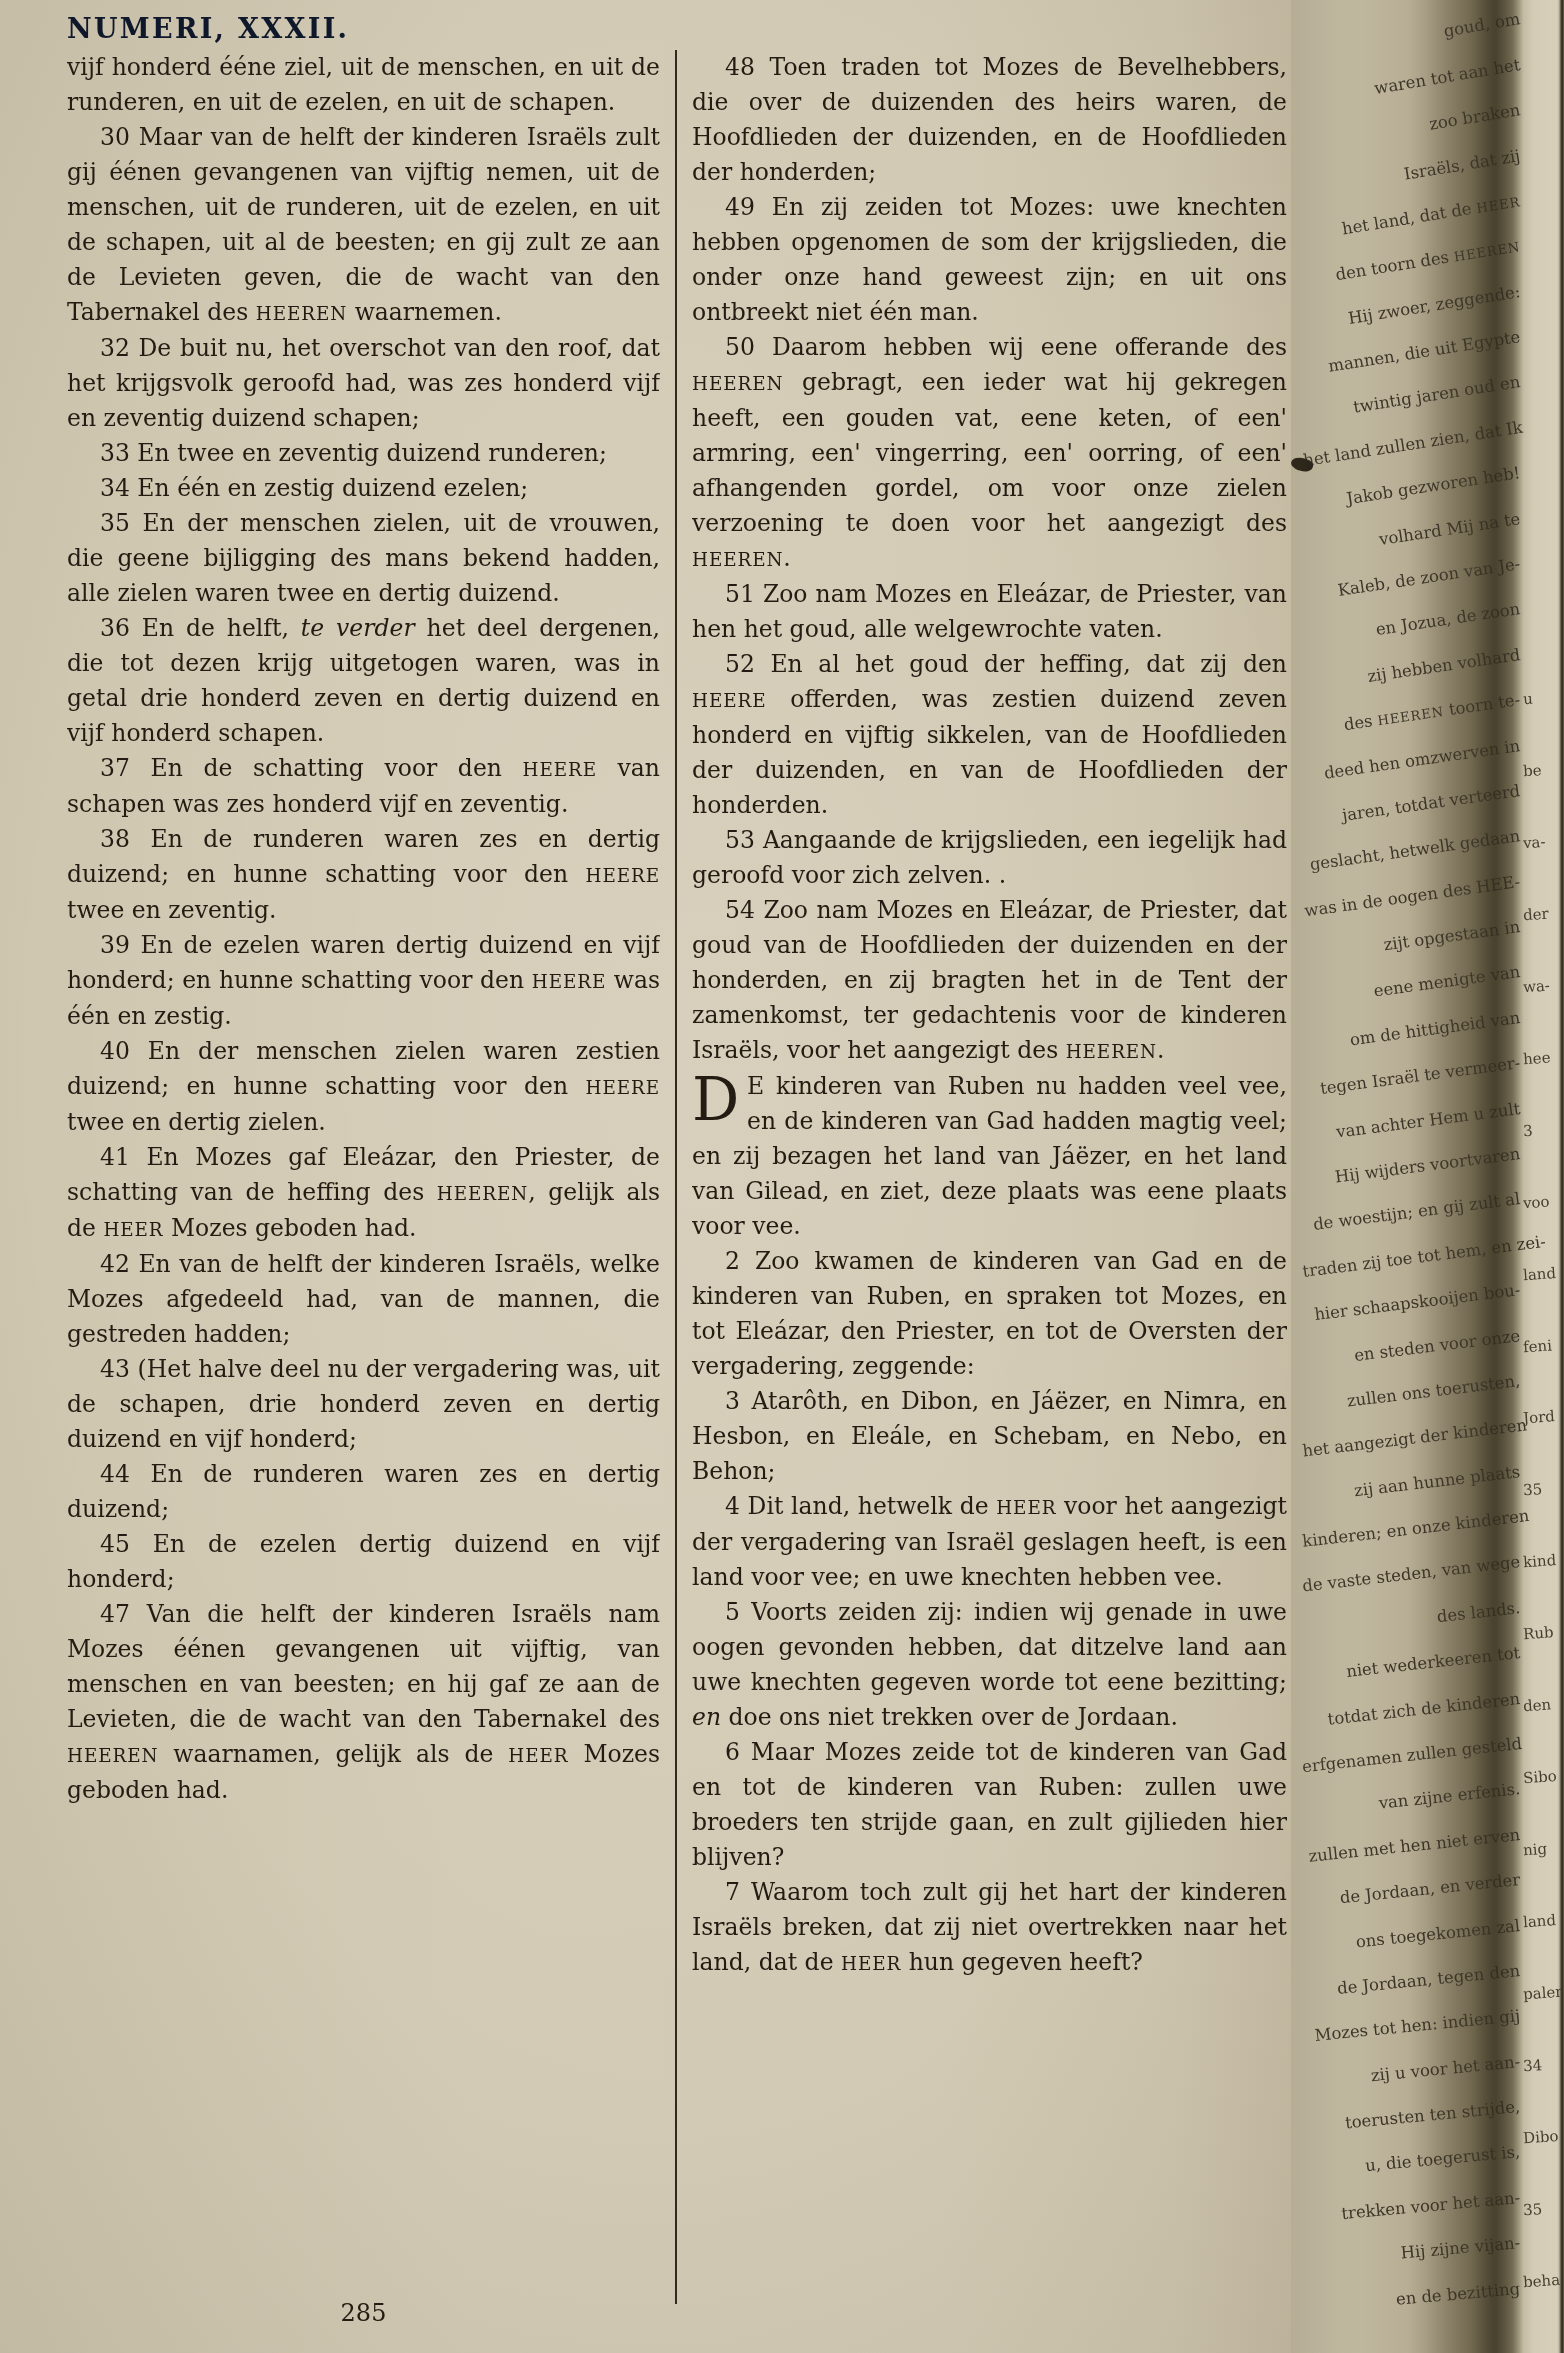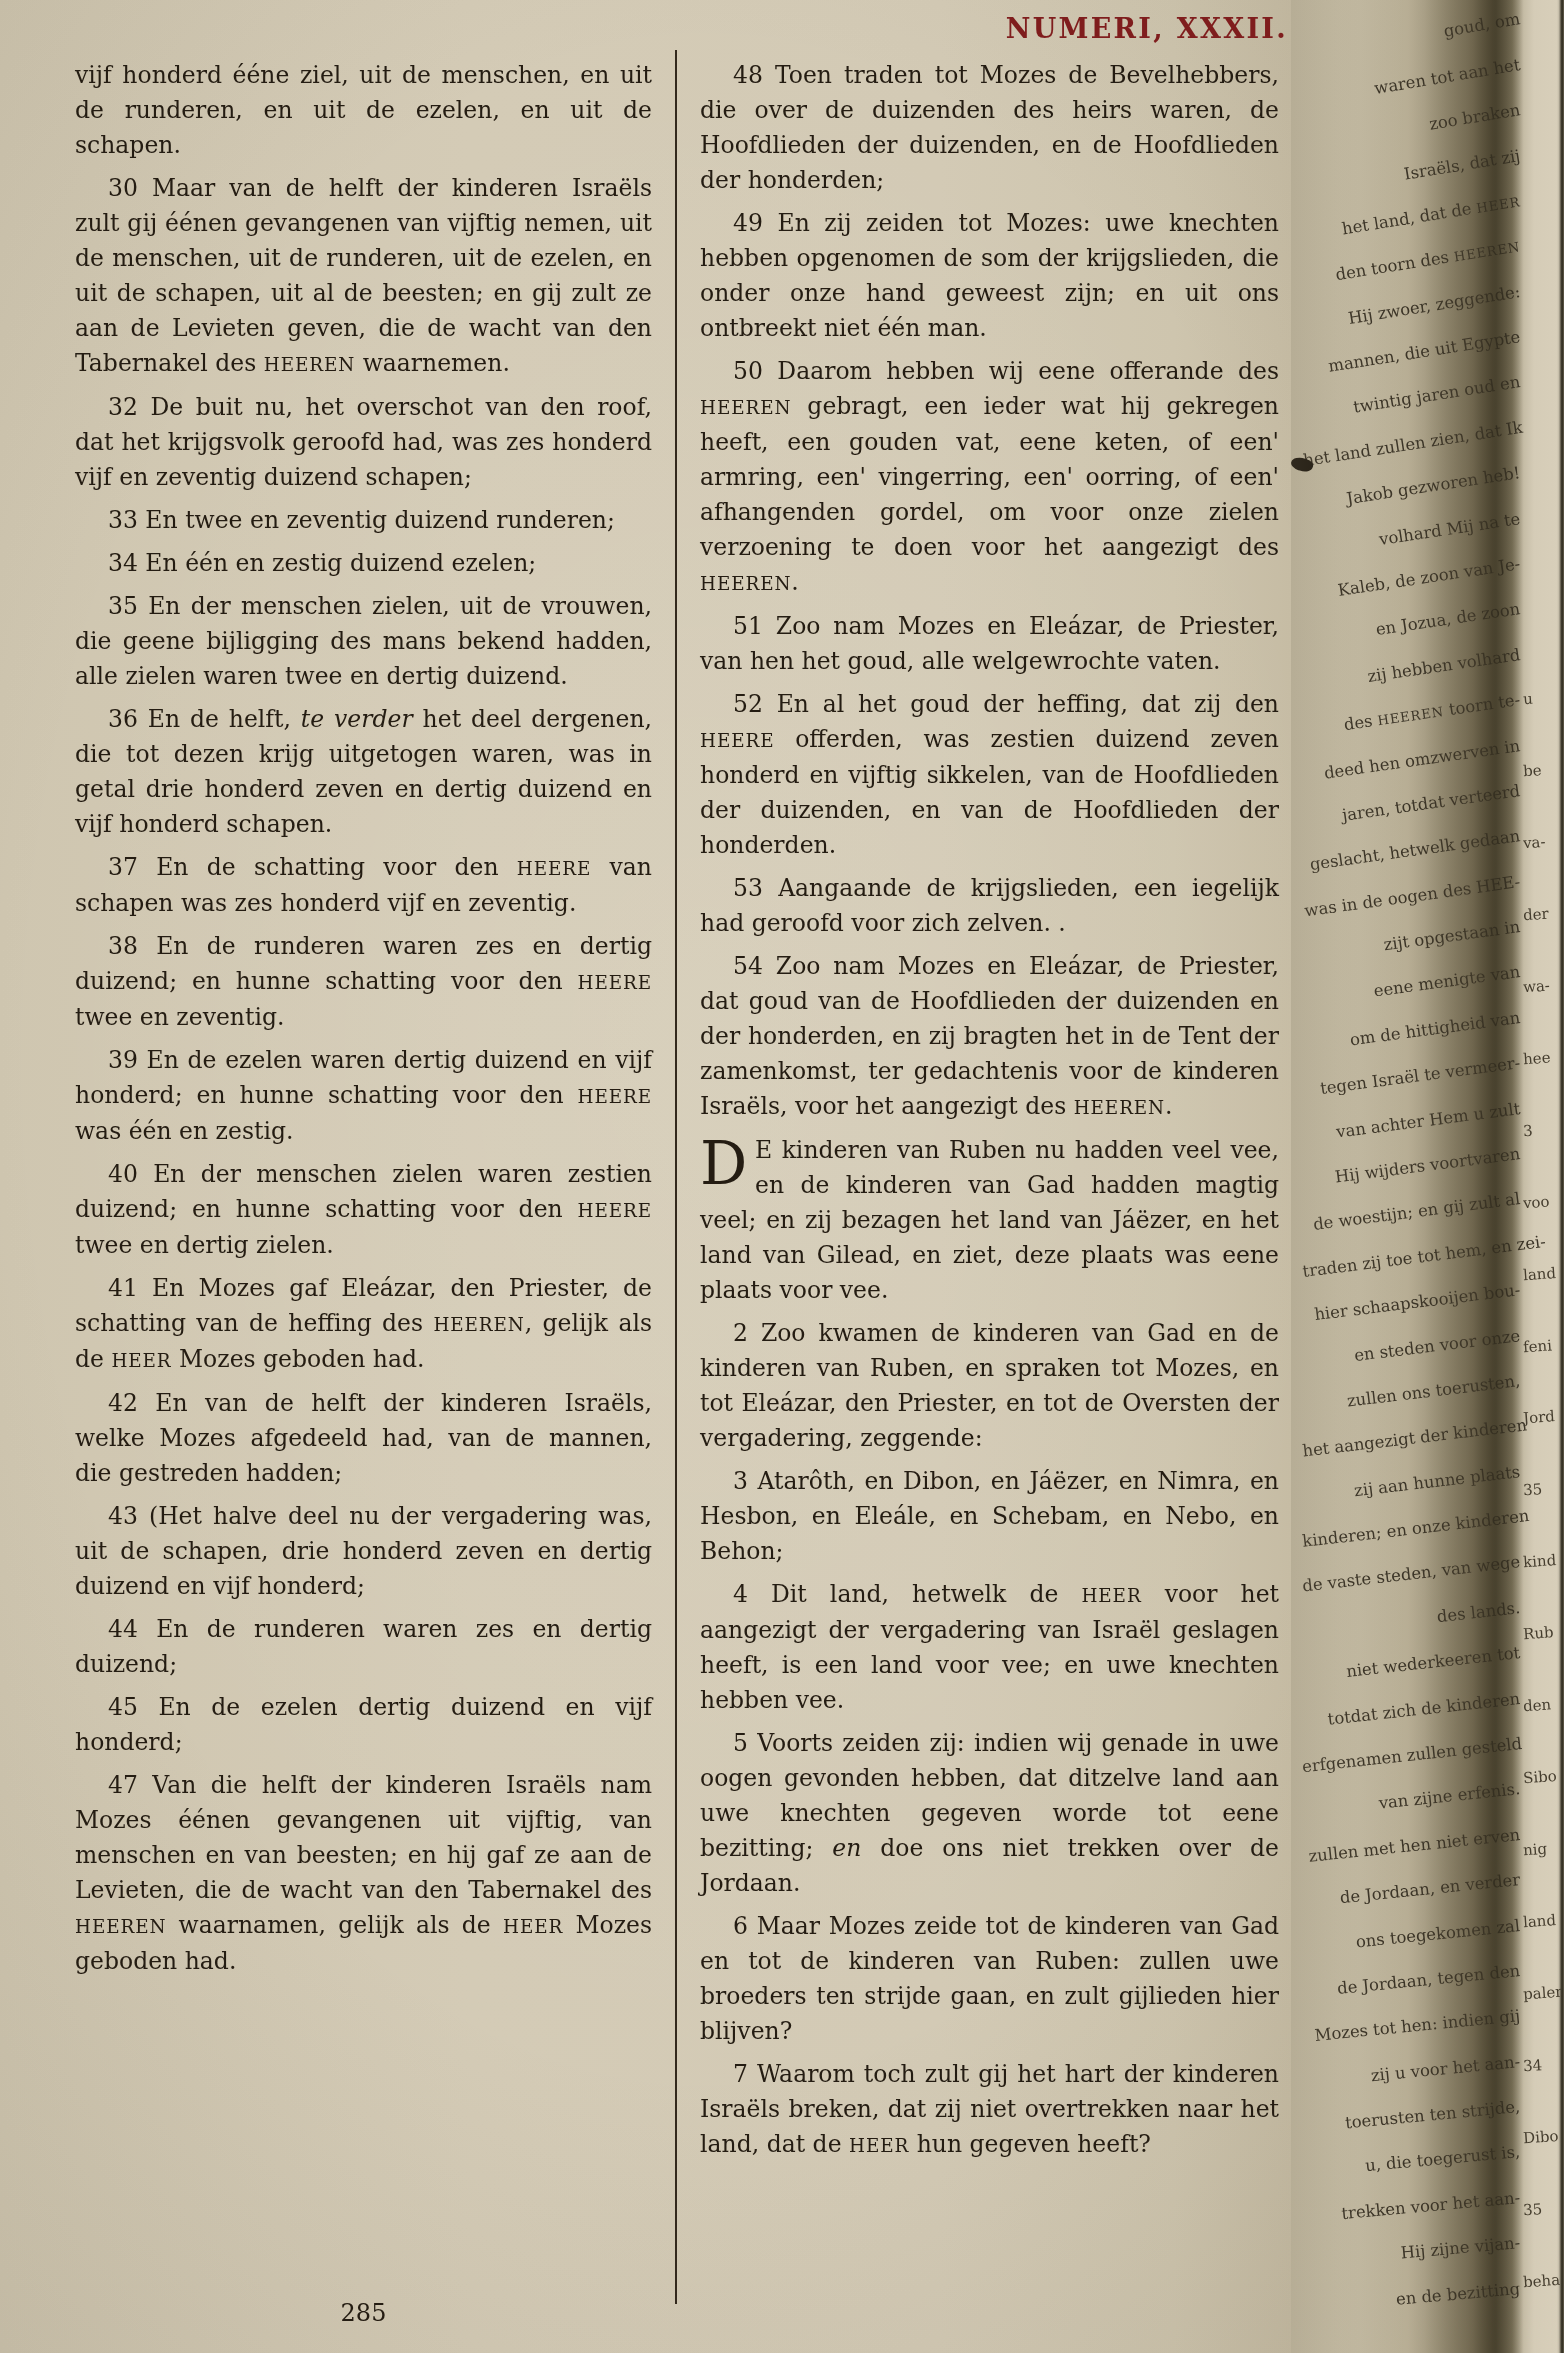--- a/index.html
+++ b/index.html
@@ -13,30 +13,30 @@
     position:absolute;inset:0;
     background:linear-gradient(to right,
       #cfc6b0 0%, #d4cbb6 30%, #d3cab5 60%, #cec5ae 75%, #c6bca4 82.5%);
   }
   .page::after{ 
     content:"";position:absolute;inset:0;pointer-events:none;
     background:radial-gradient(ellipse at 45% 45%, rgba(255,255,245,0.10) 0%, rgba(0,0,0,0) 55%, rgba(60,50,30,0.10) 100%);
   }
   .running-head{
     position:absolute;left:67px;top:12.5px;width:1221px;
-    text-align:right;font-size:27px;font-weight:bold;letter-spacing:2.3px;
-    color:#7f1d1d;
+    text-align:left;font-size:27px;font-weight:bold;letter-spacing:2.3px;
+    color:#0f172a;
   }
   .text-block{position:absolute;left:67px;top:50px;width:1221px;height:2254px;}
   .col{position:absolute;top:0;height:2254px;overflow:hidden;text-align:justify;
        font-size:23.5px;line-height:35px;hyphens:auto;}
   .col-left{left:0;width:593px;}
   .col-right{left:625px;width:595px;}
   .divider{position:absolute;left:608px;top:0;width:2.3px;height:2254px;background:#33291d;}
-  p.verse{margin:8px;padding:0;}
+  p.verse{margin:0;padding:0;}
   p.verse.indent{text-indent:33px;}
   .sc{font-size:0.78em;letter-spacing:0.9px;}
   h2.chapter{
     text-align:center;font-size:27px;font-weight:normal;letter-spacing:2px;
     margin:23.5px 0 14px 0;color:#241c12;
   }
   .dropcap{
     float:left;font-size:59px;line-height:53px;margin:3.9px 7.8px 0 0;
     color:#241c12;
   }

